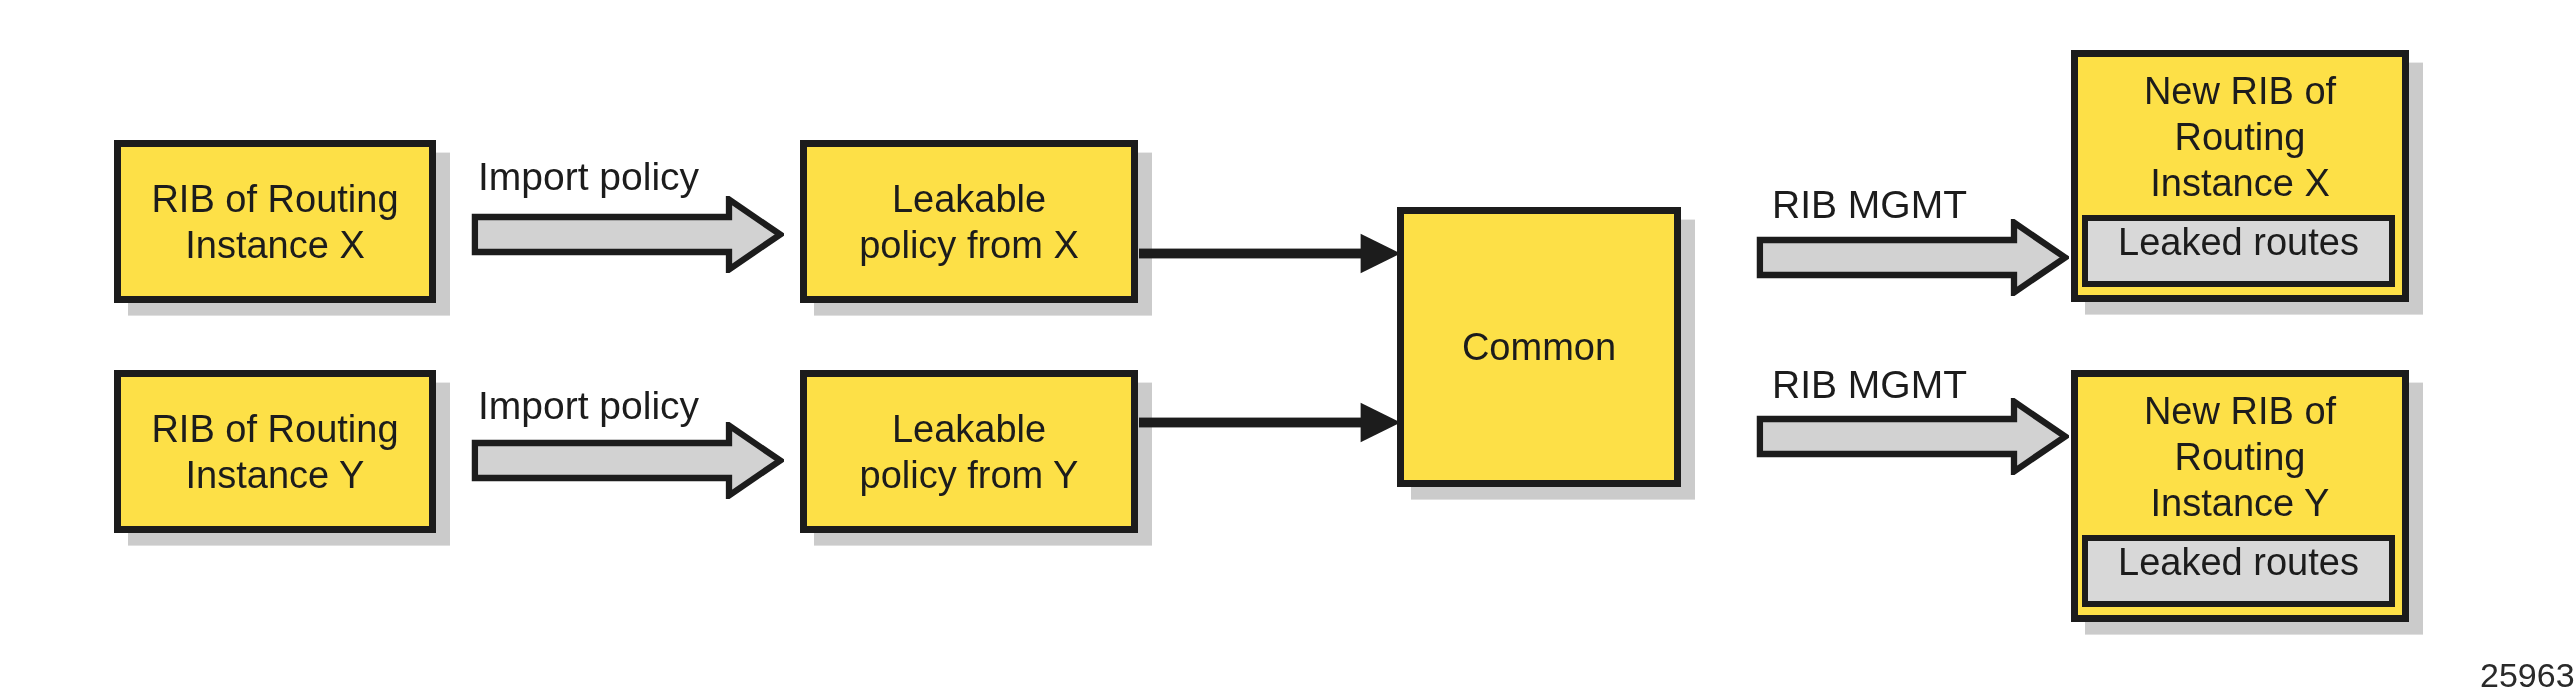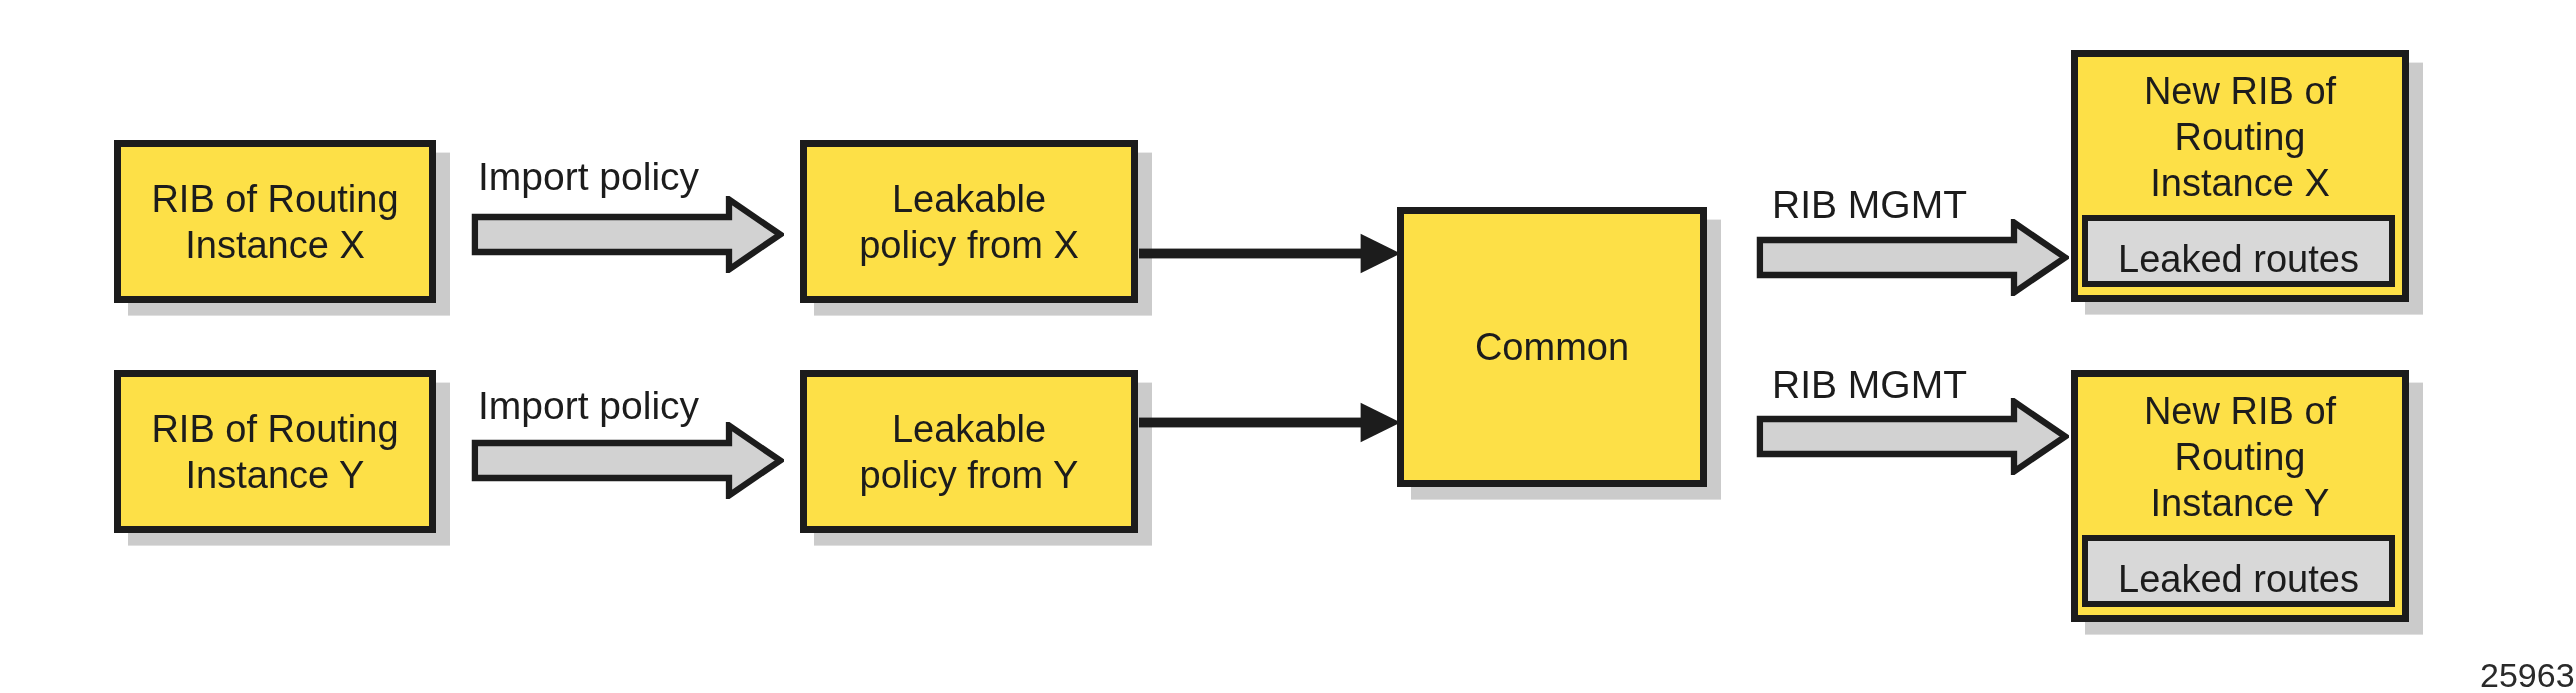--- a/index.html
+++ b/index.html
@@ -34,21 +34,21 @@
     line-height:46px;
     white-space:nowrap;
   }
   .box.top-align{justify-content:flex-start;padding-top:11.2px;}
   .inner-box{
     position:absolute;
     box-sizing:border-box;
     background:var(--leaked-fill);
     border:6.3px solid var(--ink);
     display:flex;
-    align-items:flex-end;
+    align-items:flex-start;
     justify-content:center;
     font-size:38px;
     white-space:nowrap;
   }
   .arrow-label{
     position:absolute;
     font-size:39px;
     line-height:45px;
     white-space:nowrap;
   }
@@ -98,21 +98,21 @@
 
   <svg class="flow-arrow" style="left:1139px;top:231px;" width="263" height="45" viewBox="0 0 375 64">
     <rect x="0" y="25" width="322" height="14" style="fill:var(--ink);"></rect>
     <polygon points="316,4 373,32 316,60" style="fill:var(--ink);"></polygon>
   </svg>
   <svg class="flow-arrow" style="left:1139px;top:400px;" width="263" height="45" viewBox="0 0 375 64">
     <rect x="0" y="25" width="322" height="14" style="fill:var(--ink);"></rect>
     <polygon points="316,4 373,32 316,60" style="fill:var(--ink);"></polygon>
   </svg>
 
-  <div class="box" style="left:1397px;top:207px;width:310px;height:280px;">
+  <div class="box" style="left:1397px;top:207px;width:284px;height:280px;">
     <div>Common</div>
   </div>
 
   <div class="arrow-label" style="left:1772px;top:182px;">RIB MGMT</div>
   <svg class="fat-arrow" style="left:1756px;top:219px;" width="313" height="77" viewBox="0 0 446 110">
     <polygon points="5,30 368,30 368,5 441,55 368,105 368,80 5,80" style="fill:var(--arrow-fill);stroke:var(--ink);stroke-width:9;stroke-miterlimit:10;"></polygon>
   </svg>
 
   <div class="arrow-label" style="left:1772px;top:362px;">RIB MGMT</div>
   <svg class="fat-arrow" style="left:1756px;top:398px;" width="313" height="77" viewBox="0 0 446 110">

